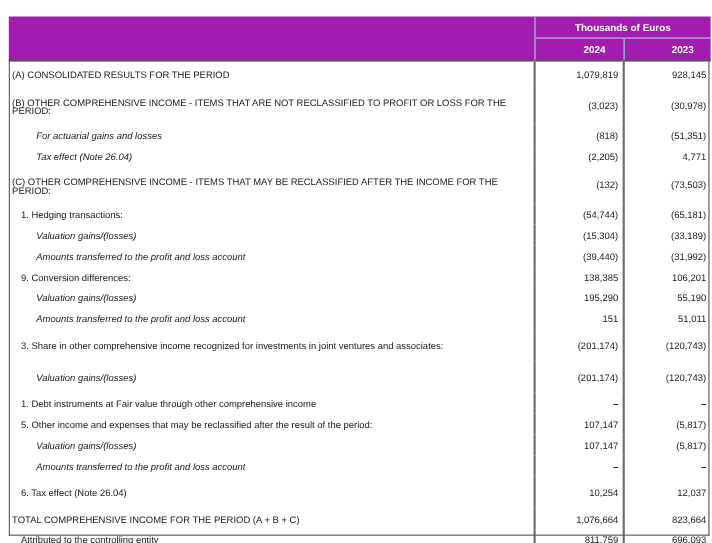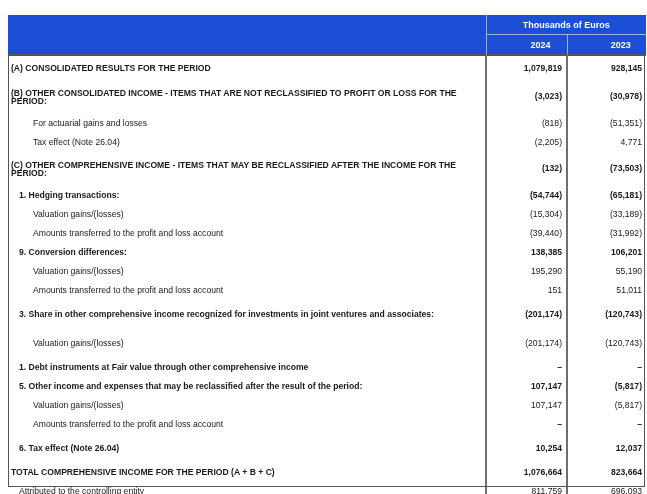--- a/index.html
+++ b/index.html
@@ -24,21 +24,21 @@
     table {
       border-collapse: collapse;
       width: 638px;
       table-layout: fixed;
     }
     col.c-label { width: 478px; }
     col.c-y1 { width: 81px; }
     col.c-y2 { width: 79px; }
 
     thead th {
-      background: #1d4ed8;
+      background: #a21caf;
       color: #ffffff;
       font-weight: bold;
       font-size: 9px;
       text-align: center;
       padding: 0;
       border-left: 1px solid #9bb6d6;
     }
     thead th.blank {
       border-left: none;
     }
@@ -56,23 +56,23 @@
       text-align: right;
       padding-right: 4px;
       border-left: 2px solid #6e6e6e;
     }
     tbody td.lbl { padding-left: 3px; }
     tbody tr { height: 19px; }
     tbody tr.tall { height: 29px; }
     tbody tr.tallb { height: 34px; }
     tbody tr.first { height: 24px; }
 
-    .bold { font-weight: bold; }
+    .bold { font-weight: normal; }
     .ind1 { padding-left: 11px !important; }
-    .ind2 { padding-left: 25px !important; }
+    .ind2 { padding-left: 25px !important; font-style: italic; }
     .wrap {
       white-space: normal;
       line-height: 8px;
       padding-top: 2px;
     }
     .frame {
       position: absolute;
       left: 8px;
       top: 54px;
       width: 637px;
@@ -105,21 +105,21 @@
         <th>2023</th>
       </tr>
     </thead>
     <tbody>
       <tr class="first" style="vertical-align:top">
         <td class="lbl bold">(A) CONSOLIDATED RESULTS FOR THE PERIOD</td>
         <td class="num bold">1,079,819</td>
         <td class="num bold">928,145</td>
       </tr>
       <tr class="tallb">
-        <td class="lbl bold wrap">(B) OTHER CONSOLIDATED INCOME - ITEMS THAT ARE NOT RECLASSIFIED TO PROFIT OR LOSS FOR THE PERIOD:</td>
+        <td class="lbl bold wrap">(B) OTHER COMPREHENSIVE INCOME - ITEMS THAT ARE NOT RECLASSIFIED TO PROFIT OR LOSS FOR THE PERIOD:</td>
         <td class="num bold">(3,023)</td>
         <td class="num bold">(30,978)</td>
       </tr>
       <tr>
         <td class="lbl ind2">For actuarial gains and losses</td>
         <td class="num">(818)</td>
         <td class="num">(51,351)</td>
       </tr>
       <tr>
         <td class="lbl ind2">Tax effect (Note 26.04)</td>

